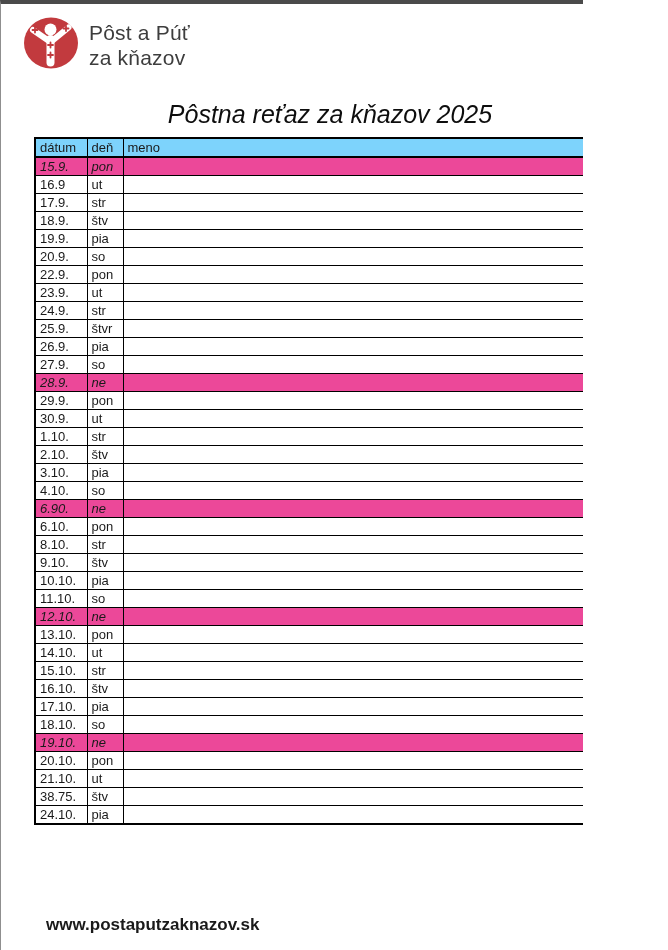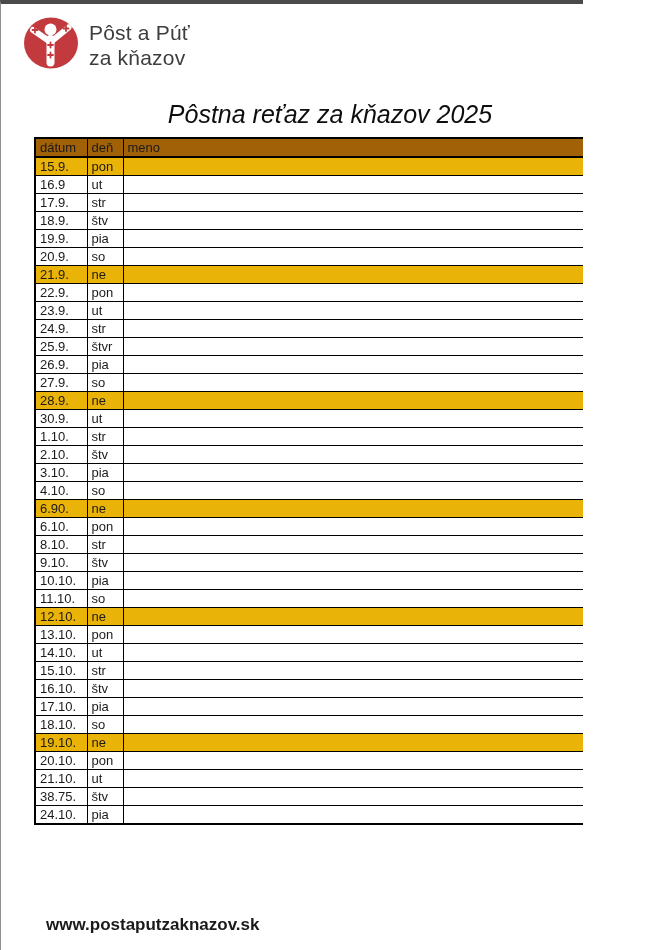--- a/index.html
+++ b/index.html
@@ -45,39 +45,39 @@
     left: 33px;
     width: 592px;
     border-collapse: collapse;
     table-layout: fixed;
   }
   table.sheet, table.sheet th, table.sheet td {
     border: 1px solid #000000;
   }
   table.sheet { border-width: 2px; }
   table.sheet th {
-    background: #a16207;
+    background: #7dd3fc;
     border-bottom-width: 2px;
     font-weight: normal;
     text-align: left;
     color: #111111;
   }
   table.sheet th, table.sheet td {
     height: 17px;
     padding: 0 0 0 4px;
     font-size: 13px;
     line-height: 17px;
     color: #1a1a1a;
     overflow: hidden;
     white-space: nowrap;
   }
   col.c-datum { width: 52px; }
   col.c-den   { width: 36px; }
   col.c-meno  { width: 504px; }
-  tr.shaded td { background: #eab308; }
+  tr.shaded td { background: #ec4899; font-style: italic; }
   .footer-url {
     position: absolute;
     top: 911px;
     left: 45px;
     width: 592px;
     text-align: left;
     font-size: 17px;
     font-weight: bold;
     color: #1a1a1a;
   }
@@ -148,25 +148,20 @@
         <tr>
       <td>19.9.</td>
       <td>pia</td>
       <td></td>
     </tr>
         <tr>
       <td>20.9.</td>
       <td>so</td>
       <td></td>
     </tr>
-        <tr class="shaded">
-      <td>21.9.</td>
-      <td>ne</td>
-      <td></td>
-    </tr>
         <tr>
       <td>22.9.</td>
       <td>pon</td>
       <td></td>
     </tr>
         <tr>
       <td>23.9.</td>
       <td>ut</td>
       <td></td>
     </tr>
@@ -189,20 +184,25 @@
       <td>27.9.</td>
       <td>so</td>
       <td></td>
     </tr>
         <tr class="shaded">
       <td>28.9.</td>
       <td>ne</td>
       <td></td>
     </tr>
         <tr>
+      <td>29.9.</td>
+      <td>pon</td>
+      <td></td>
+    </tr>
+        <tr>
       <td>30.9.</td>
       <td>ut</td>
       <td></td>
     </tr>
         <tr>
       <td>1.10.</td>
       <td>str</td>
       <td></td>
     </tr>
         <tr>

